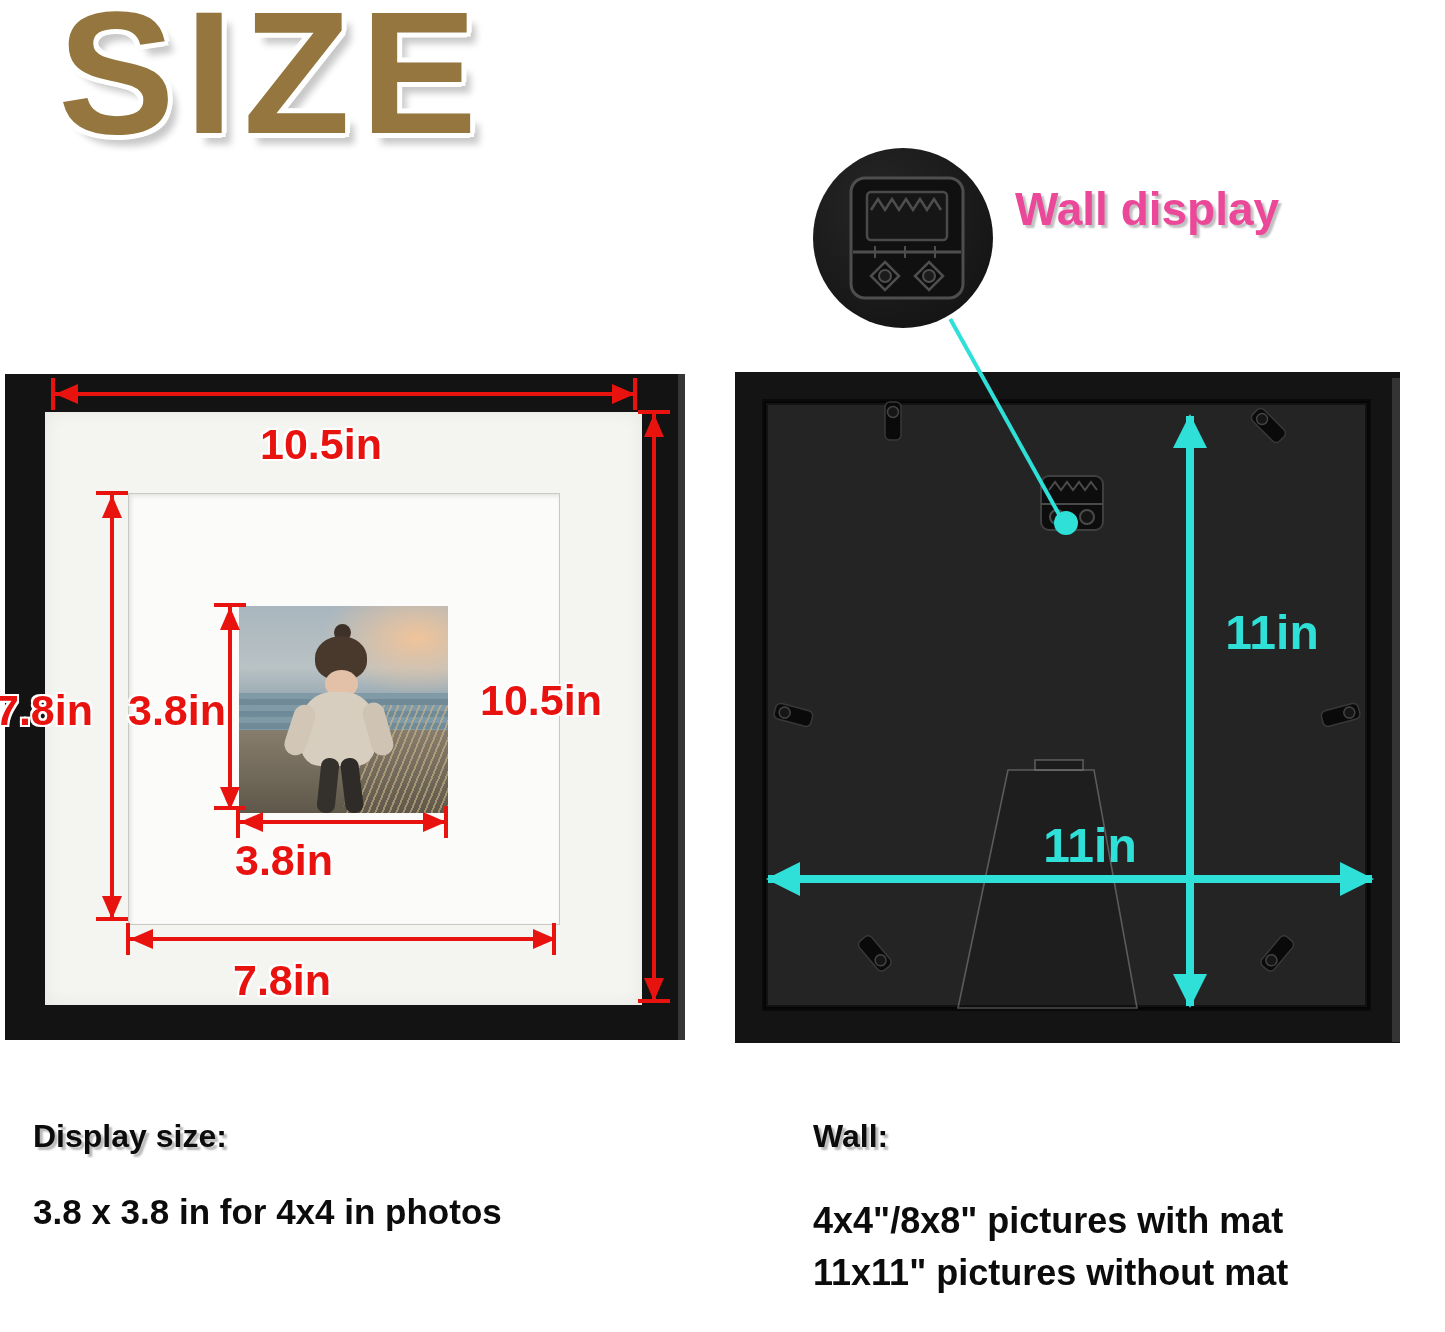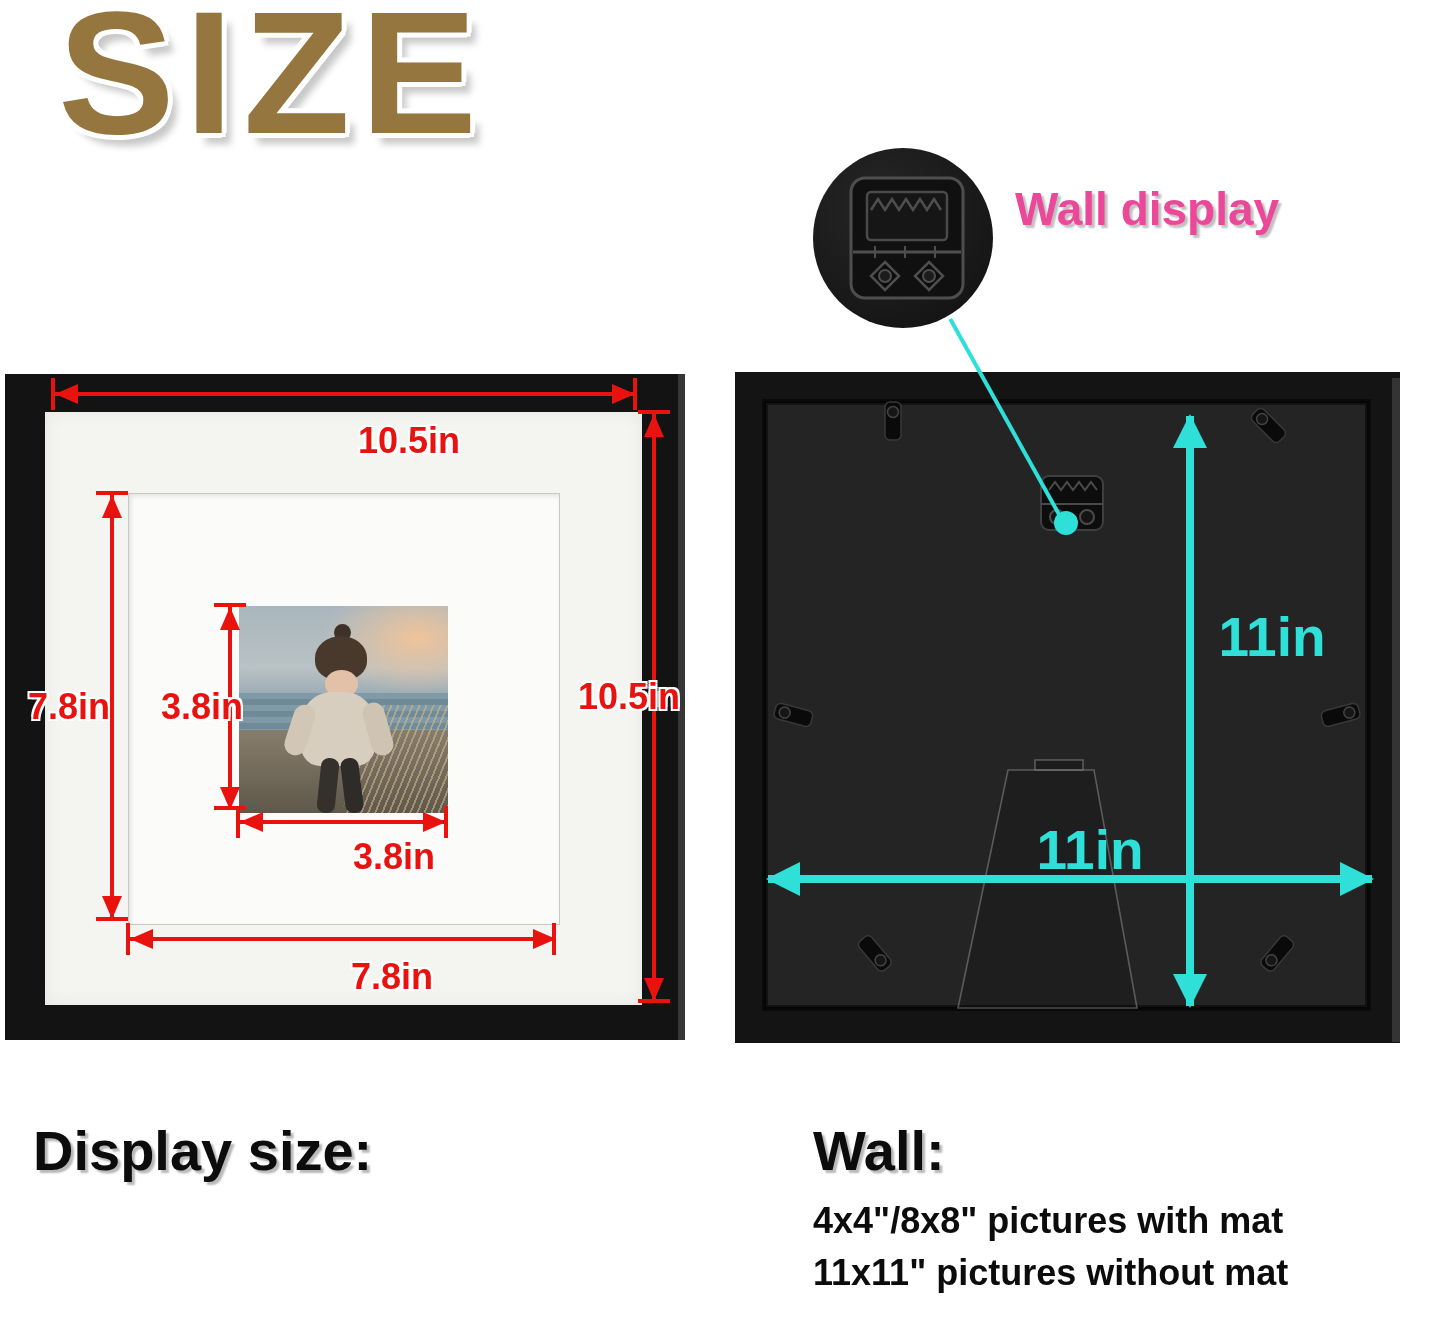--- a/index.html
+++ b/index.html
@@ -51,50 +51,50 @@
     border-right:23px solid var(--red);border-top:10px solid transparent;border-bottom:10px solid transparent;}
   .ra.h::after{content:"";position:absolute;right:0;top:50%;transform:translateY(-50%);
     border-left:23px solid var(--red);border-top:10px solid transparent;border-bottom:10px solid transparent;}
   .ra.v::before{content:"";position:absolute;top:0;left:50%;transform:translateX(-50%);
     border-bottom:23px solid var(--red);border-left:10px solid transparent;border-right:10px solid transparent;}
   .ra.v::after{content:"";position:absolute;bottom:0;left:50%;transform:translateX(-50%);
     border-top:23px solid var(--red);border-left:10px solid transparent;border-right:10px solid transparent;}
   .rt{position:absolute;background:var(--red);}
   .rt.v{width:4px;height:32px;}
   .rt.h{height:4px;width:32px;}
-  .rlabel{position:absolute;color:var(--red);font-size:36px;font-weight:bold;text-align:right;
+  .rlabel{position:absolute;color:var(--red);font-size:43px;font-weight:bold;text-align:left;
     text-shadow:-2px -2px 0 #fff,2px -2px 0 #fff,-2px 2px 0 #fff,2px 2px 0 #fff;}
   
   .back-frame{position:absolute;left:735px;top:372px;width:665px;height:671px;background:#141414;}
   .bf-edge{position:absolute;right:0;top:6px;width:8px;height:99%;background:#343434;}
   .back-svg{position:absolute;left:0;top:0;}
   
   .ca{position:absolute;background:var(--cyan);}
   .ca.h{height:8px;}
   .ca.v{width:8px;}
   .ca.h::before{content:"";position:absolute;left:-2px;top:50%;transform:translateY(-50%);
     border-right:34px solid var(--cyan);border-top:17px solid transparent;border-bottom:17px solid transparent;}
   .ca.h::after{content:"";position:absolute;right:-2px;top:50%;transform:translateY(-50%);
     border-left:34px solid var(--cyan);border-top:17px solid transparent;border-bottom:17px solid transparent;}
   .ca.v::before{content:"";position:absolute;top:-2px;left:50%;transform:translateX(-50%);
     border-bottom:34px solid var(--cyan);border-left:17px solid transparent;border-right:17px solid transparent;}
   .ca.v::after{content:"";position:absolute;bottom:-2px;left:50%;transform:translateX(-50%);
     border-top:34px solid var(--cyan);border-left:17px solid transparent;border-right:17px solid transparent;}
-  .clabel{position:absolute;color:var(--cyan);font-size:55px;font-weight:bold;text-align:center;}
+  .clabel{position:absolute;color:var(--cyan);font-size:48px;font-weight:bold;text-align:center;}
   
   .leader-line{position:absolute;left:952px;top:318px;width:234px;height:4px;background:var(--cyan);
     transform:rotate(60.9deg);transform-origin:0 0;}
   .leader-dot{position:absolute;left:1054px;top:511px;width:24px;height:24px;border-radius:50%;background:var(--cyan);}
   .inset-circle{position:absolute;left:813px;top:148px;width:180px;height:180px;border-radius:50%;
     background:radial-gradient(circle at 38% 32%,#262626,#151515 78%);}
   .wd-heading{position:absolute;left:1015px;top:182px;font-size:46px;font-weight:bold;color:#ec4899;
     text-shadow:3px 3px 2px rgba(0,0,0,0.25);}
   .wd-sub{position:absolute;left:1015px;top:262px;font-size:34px;font-weight:bold;color:#161616;}
   
-  .bt-heading{position:absolute;font-size:56px;font-weight:bold;color:#0c0c0c;
+  .bt-heading{position:absolute;font-size:32px;font-weight:bold;color:#0c0c0c;
     text-shadow:3px 3px 2px rgba(0,0,0,0.28);text-align:center;}
   .bt-lines{position:absolute;font-size:35px;font-weight:bold;color:#0c0c0c;line-height:47px;white-space:nowrap;}
 </style>
 </head>
 <body>
 
 <div class="canvas">
 
   <div class="size-title">SIZE</div>
 
@@ -219,20 +219,21 @@
       <polygon points="72,114 86,128 72,142 58,128" fill="#0c0c0c" stroke="#4e4e4e" stroke-width="2.5"></polygon>
       <circle cx="72" cy="128" r="6" fill="#1c1c1c" stroke="#4e4e4e" stroke-width="2"></circle>
       <polygon points="116,114 130,128 116,142 102,128" fill="#0c0c0c" stroke="#4e4e4e" stroke-width="2.5"></polygon>
       <circle cx="116" cy="128" r="6" fill="#1c1c1c" stroke="#4e4e4e" stroke-width="2"></circle>
     </svg>
   </div>
   <div class="wd-heading">Wall display</div>
 
   <div class="bt-heading" style="left:33px;top:1118px;">Display size:</div>
   <div class="bt-lines" style="left:33px;top:1188px;">
+    <div>3.8 x 3.8 in for 4x4 in photos</div>
   </div>
 
   <div class="bt-heading" style="left:813px;top:1118px;">Wall:</div>
   <div class="bt-lines" style="left:813px;top:1195px;line-height:52px;font-size:36px;">
     <div>4x4"/8x8" pictures with mat</div>
     <div>11x11" pictures without mat</div>
   </div>
 
 </div>
 

